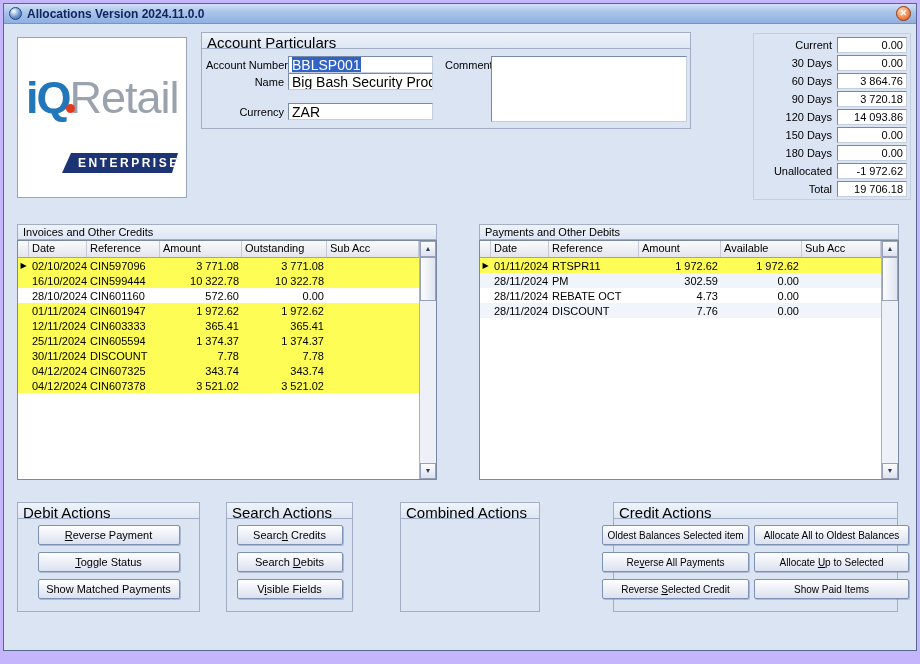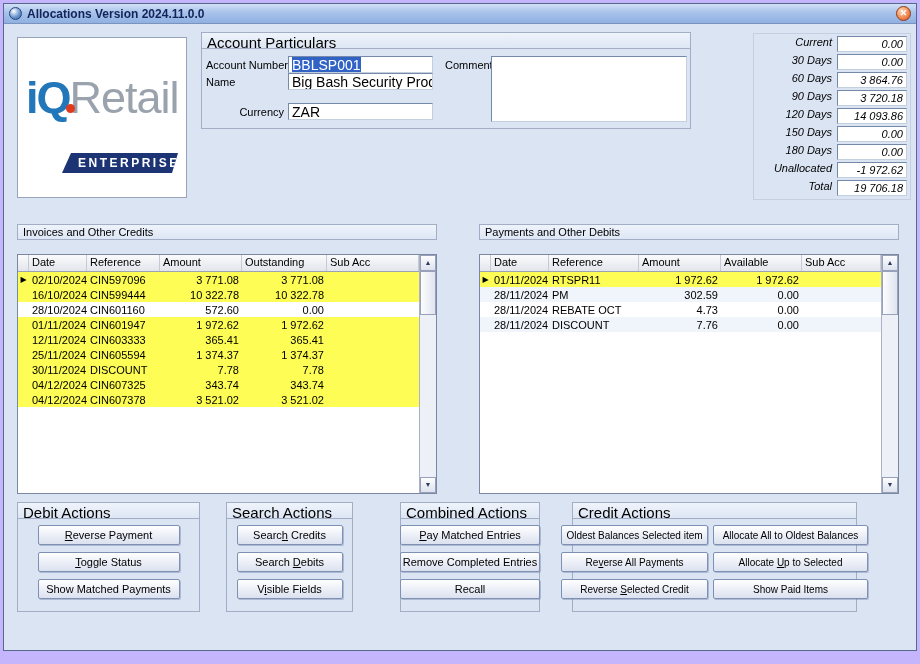--- a/index.html
+++ b/index.html
@@ -25,41 +25,41 @@
   .logo-banner { position:absolute; left:44px; top:94px; width:116px; padding:3px 0 3px 16px; background:#1c3474; color:#ffffff; font-size:12px; font-weight:bold; letter-spacing:2.5px; clip-path:polygon(9px 0, 100% 0, calc(100% - 6px) 100%, 0 100%);margin-top:21px; }
 
   
   .group-caption { height:16px; background:linear-gradient(180deg,#eff4fb,#dde6f4); border-bottom:1px solid #a2aec6; font-size:15px; color:#000; padding:1px 5px; white-space:nowrap; overflow:hidden; }
   .groupbox { border:1px solid #a2aec6; background:#dbe4f3; }
 
   
   .account-group { position:absolute; left:197px; top:8px; width:490px; height:97px; }
   .lbl { position:absolute; font-size:11px; height:16px; line-height:16px; color:#000; white-space:nowrap; }
   .lbl-accno { left:4px; top:24px; width:78px; text-align:right; }
-  .lbl-name { left:4px; top:41px; width:78px; }
+  .lbl-name { left:4px; top:41px; width:78px; text-align:right; }
   .lbl-curr { left:4px; top:71px; width:78px; text-align:right; }
   .lbl-comments { left:243px; top:24px; width:46px; }
   .field { position:absolute; height:17px; background:#fff; border:1px solid; border-color:#7589a8 #c3cede #c3cede #7589a8; font-size:14px; line-height:14px; padding:1px 3px; white-space:nowrap; overflow:hidden; }
   .fld-accno { left:86px; top:23px; width:145px; }
   .fld-name { left:86px; top:40px; width:145px; }
   .fld-curr { left:86px; top:70px; width:145px; }
   .sel { background:#3163c5; color:#fff; }
   .comments-box { position:absolute; left:289px; top:23px; width:196px; height:66px; background:#fff; border:1px solid; border-color:#7589a8 #c3cede #c3cede #7589a8; }
 
   
   .aging-panel { position:absolute; left:749px; top:9px; width:158px; height:167px; border:1px solid #c5cfe0; padding:2px; }
-  .aging-row { display:flex; height:18px; align-items:flex-start;font-style:italic; }
+  .aging-row { display:flex; height:18px; align-items:center; }
   .aging-label { width:80px; text-align:right; font-size:11px; padding-right:4px; white-space:nowrap; }
   .aging-value { width:70px; height:16px; margin-left:1px; background:#fff; border:1px solid; border-color:#7589a8 #c3cede #c3cede #7589a8; font-size:11px; line-height:13px; text-align:right; padding:1px 3px; white-space:nowrap; }
 
   
   .grid-caption { position:absolute; top:200px; height:16px; background:linear-gradient(180deg,#eff4fb,#dde6f4); border:1px solid #a2aec6; font-size:11px; padding:1px 5px; white-space:nowrap; }
   .cap-left { left:13px; width:420px; }
   .cap-right { left:475px; width:420px; }
-  .grid { position:absolute; top:230px; height:240px; border:1px solid #7a88a2; background:#fff; }
+  .grid { position:absolute; top:216px; height:240px; border:1px solid #7a88a2; background:#fff; }
   .grid-left { left:13px; width:420px; }
   .grid-right { left:475px; width:420px; }
   .grid-head { position:absolute; left:0; top:0; right:17px; height:17px; display:flex; background:linear-gradient(180deg,#fbfbfc,#e3e5ec); border-bottom:1px solid #9aa2b4; }
   .hcell { font-size:11px; padding:1px 3px; border-right:1px solid #c6cad6; white-space:nowrap; overflow:hidden; color:#000; }
   .grid-body { position:absolute; left:0; top:17px; right:17px; bottom:0; background:#fff; overflow:hidden; }
   .grow { display:flex; height:15px; align-items:center; font-size:11px; }
   .grow.matched { background:#fdfd55; }
   .grow.alt { background:#f0f4fb; }
   .bcell { padding:0 3px; white-space:nowrap; overflow:hidden; }
   .num { text-align:right; }
@@ -81,21 +81,21 @@
   .sb-btn { position:absolute; left:0; width:16px; height:16px; background:linear-gradient(180deg,#fdfdfe,#dde2ee); border:1px solid #97a2ba; font-size:7px; color:#2e3c5c; text-align:center; line-height:14px; }
   .sb-up { top:0; }
   .sb-down { bottom:0; }
   .sb-thumb { position:absolute; left:0; top:16px; width:16px; height:44px; background:linear-gradient(90deg,#fdfdfe,#dfe4f0); border:1px solid #97a2ba; }
 
   
   .agroup { position:absolute; top:478px; height:110px; }
   .group-0 { left:13px;  width:183px; }
   .group-1 { left:222px; width:127px; }
   .group-2 { left:396px; width:140px; }
-  .group-3 { left:568px; width:285px; }
+  .group-3 { left:609px; width:285px; }
   .btn-col { display:flex; flex-direction:column; align-items:center; gap:7px; padding-top:6px; }
   .group-3 .btn-col { display:grid; grid-template-columns:147px 155px; gap:7px 5px; justify-content:center; }
   .abtn { height:20px; border:1px solid #7e90b4; border-radius:2px; background:linear-gradient(180deg,#ffffff 0%,#eef1f8 45%,#dbe1ef 100%); font-family:inherit; font-size:11px; color:#000; box-shadow:1px 1px 0 rgba(90,110,150,0.35); cursor:default; white-space:nowrap; overflow:hidden; }
   .group-0 .abtn { width:142px; }
   .group-1 .abtn { width:106px; }
   .group-2 .abtn { width:140px; }
   .group-3 .abtn { width:100%; font-size:10px; }
   u { text-decoration:underline; }
 </style>
 </head>
@@ -323,25 +323,20 @@
           <div class="groupbox agroup group-1">
             <div class="group-caption">Search Actions</div>
             <div class="btn-col">
               <button class="abtn">Searc<u>h</u> Credits</button>
               <button class="abtn">Search <u>D</u>ebits</button>
               <button class="abtn">V<u>i</u>sible Fields</button>
             </div>
           </div>
           <div class="groupbox agroup group-2">
             <div class="group-caption">Combined Actions</div>
-            <div class="btn-col">
-              <button class="abtn"><u>P</u>ay Matched Entries</button>
-              <button class="abtn">Remove Completed Entries</button>
-              <button class="abtn">Recall</button>
-            </div>
           </div>
           <div class="groupbox agroup group-3">
             <div class="group-caption">Credit Actions</div>
             <div class="btn-col">
               <button class="abtn">Oldest Balances Selected item</button>
               <button class="abtn">Allocate All to Oldest Balances</button>
               <button class="abtn">Re<u>v</u>erse All Payments</button>
               <button class="abtn">Allocate <u>U</u>p to Selected</button>
               <button class="abtn">Reverse <u>S</u>elected Credit</button>
               <button class="abtn">Show Paid Items</button>

